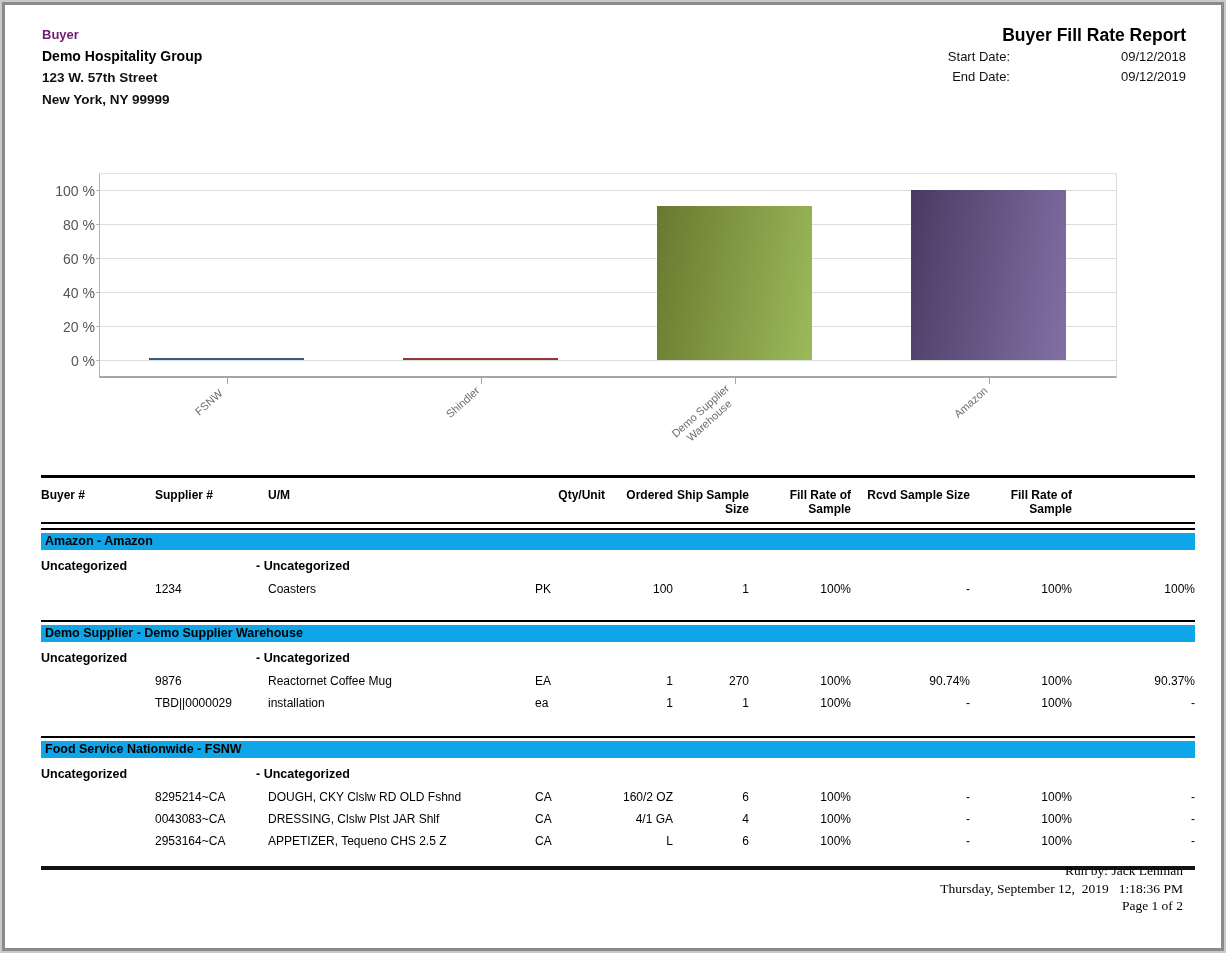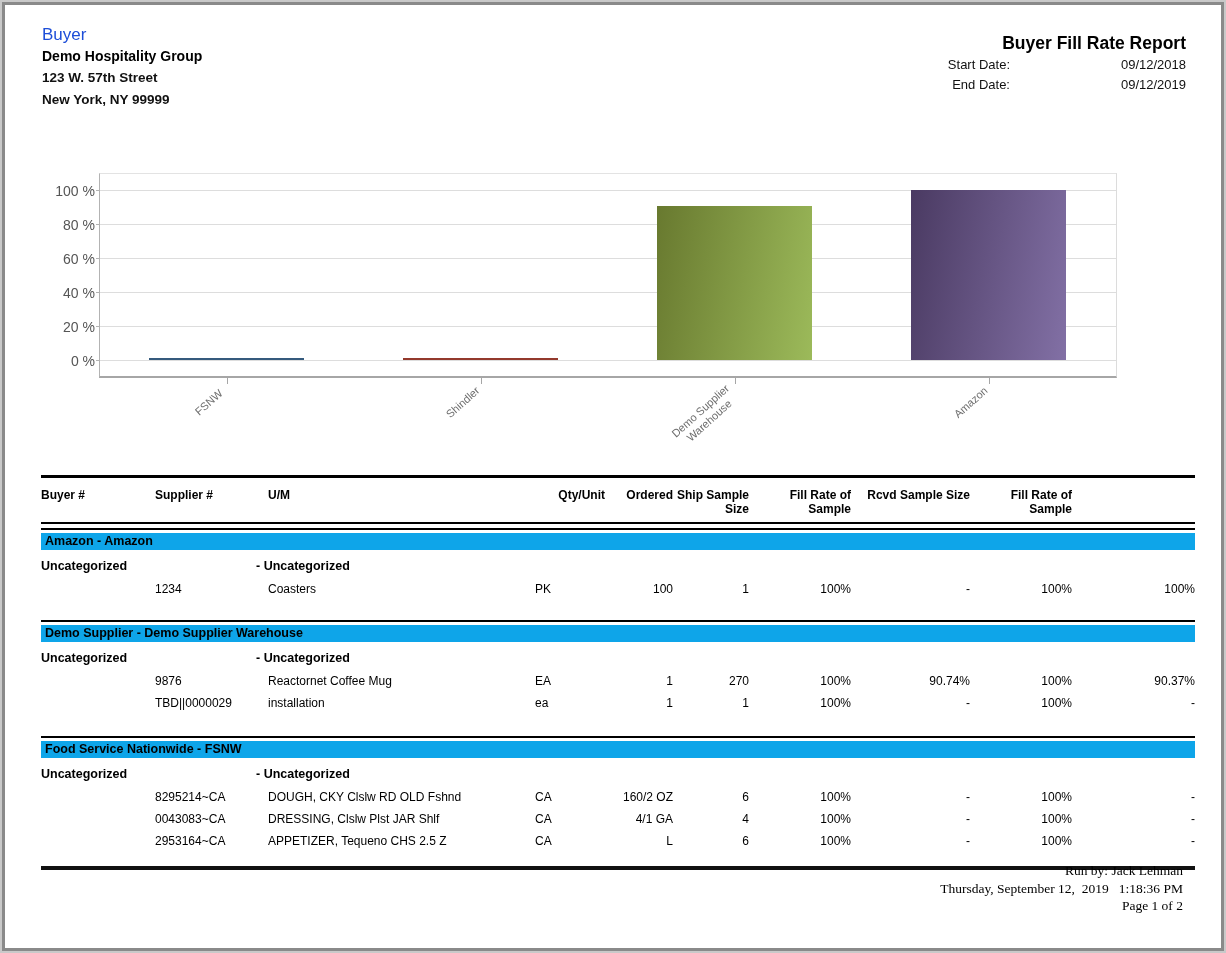--- a/index.html
+++ b/index.html
@@ -5,24 +5,24 @@
   html,body{margin:0;padding:0;}
   body{
     width:1226px;height:953px;position:relative;background:#c9c9c9;
     font-family:"Liberation Sans", sans-serif;color:#000;overflow:hidden;
   }
   .page{position:absolute;left:2px;top:2px;right:2px;bottom:2px;
     border:3px solid #8a8a8a;background:#fff;}
 
   
   .hdr-left{position:absolute;left:37px;top:19px;}
-  .hdr-buyer{font-size:17px;font-weight:normal;color:#1d4ed8;line-height:21px;}
+  .hdr-buyer{font-size:13px;font-weight:bold;color:#701a75;line-height:21px;}
   .hdr-name{font-size:14px;font-weight:bold;line-height:22px;}
   .hdr-addr{font-size:13.5px;line-height:22px;color:#111;font-weight:bold;}
-  .hdr-right{position:absolute;right:35px;top:26px;width:420px;text-align:right;}
+  .hdr-right{position:absolute;right:35px;top:18px;width:420px;text-align:right;}
   .hdr-title{font-size:17.5px;font-weight:bold;line-height:24px;}
   .meta-row{display:flex;justify-content:flex-end;font-size:13px;line-height:19.5px;}
   .meta-label{flex:1;text-align:right;color:#111;}
   .meta-value{width:176px;text-align:right;color:#111;}
 
   
   .chart{position:absolute;left:0;top:0;width:1226px;height:470px;}
   .chart-title{position:absolute;left:0;top:126px;width:1176px;text-align:center;
     font-size:15px;font-weight:bold;}
   .plot{position:absolute;left:94px;top:168px;width:1016px;height:202px;

